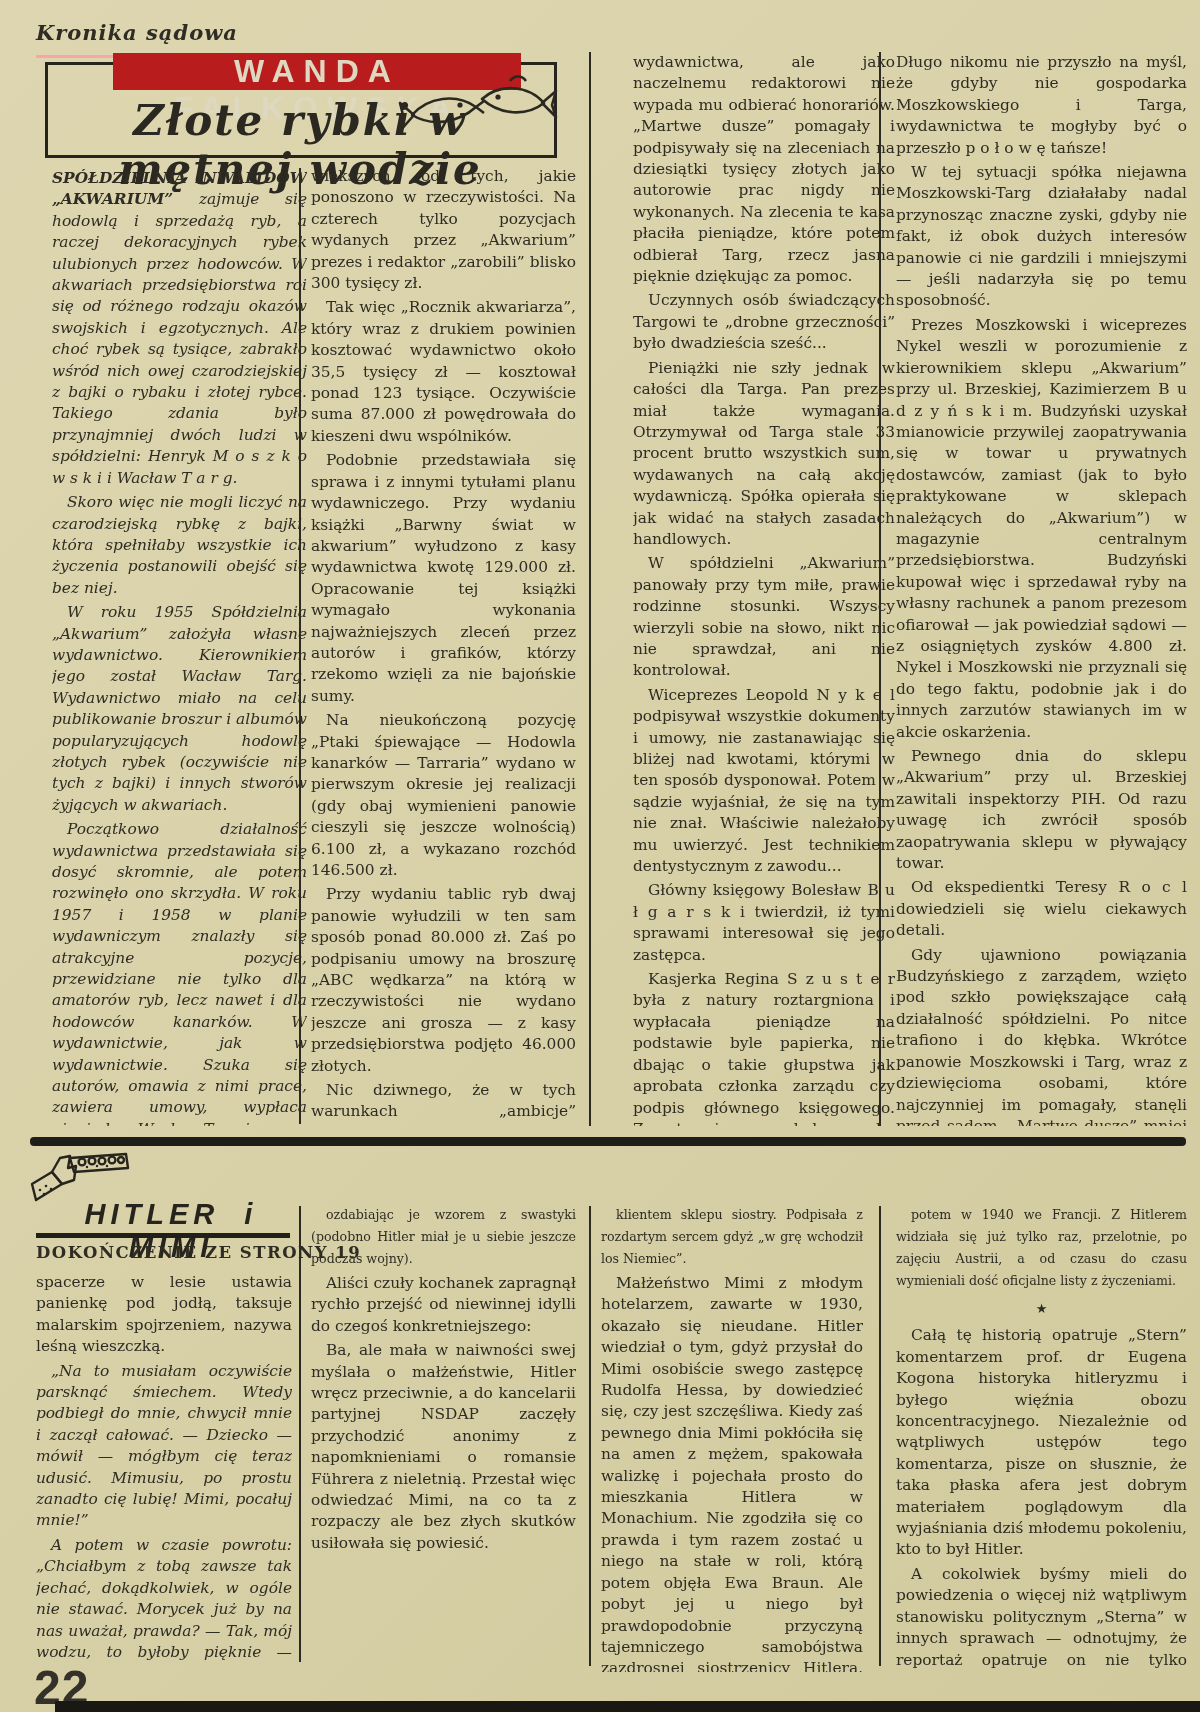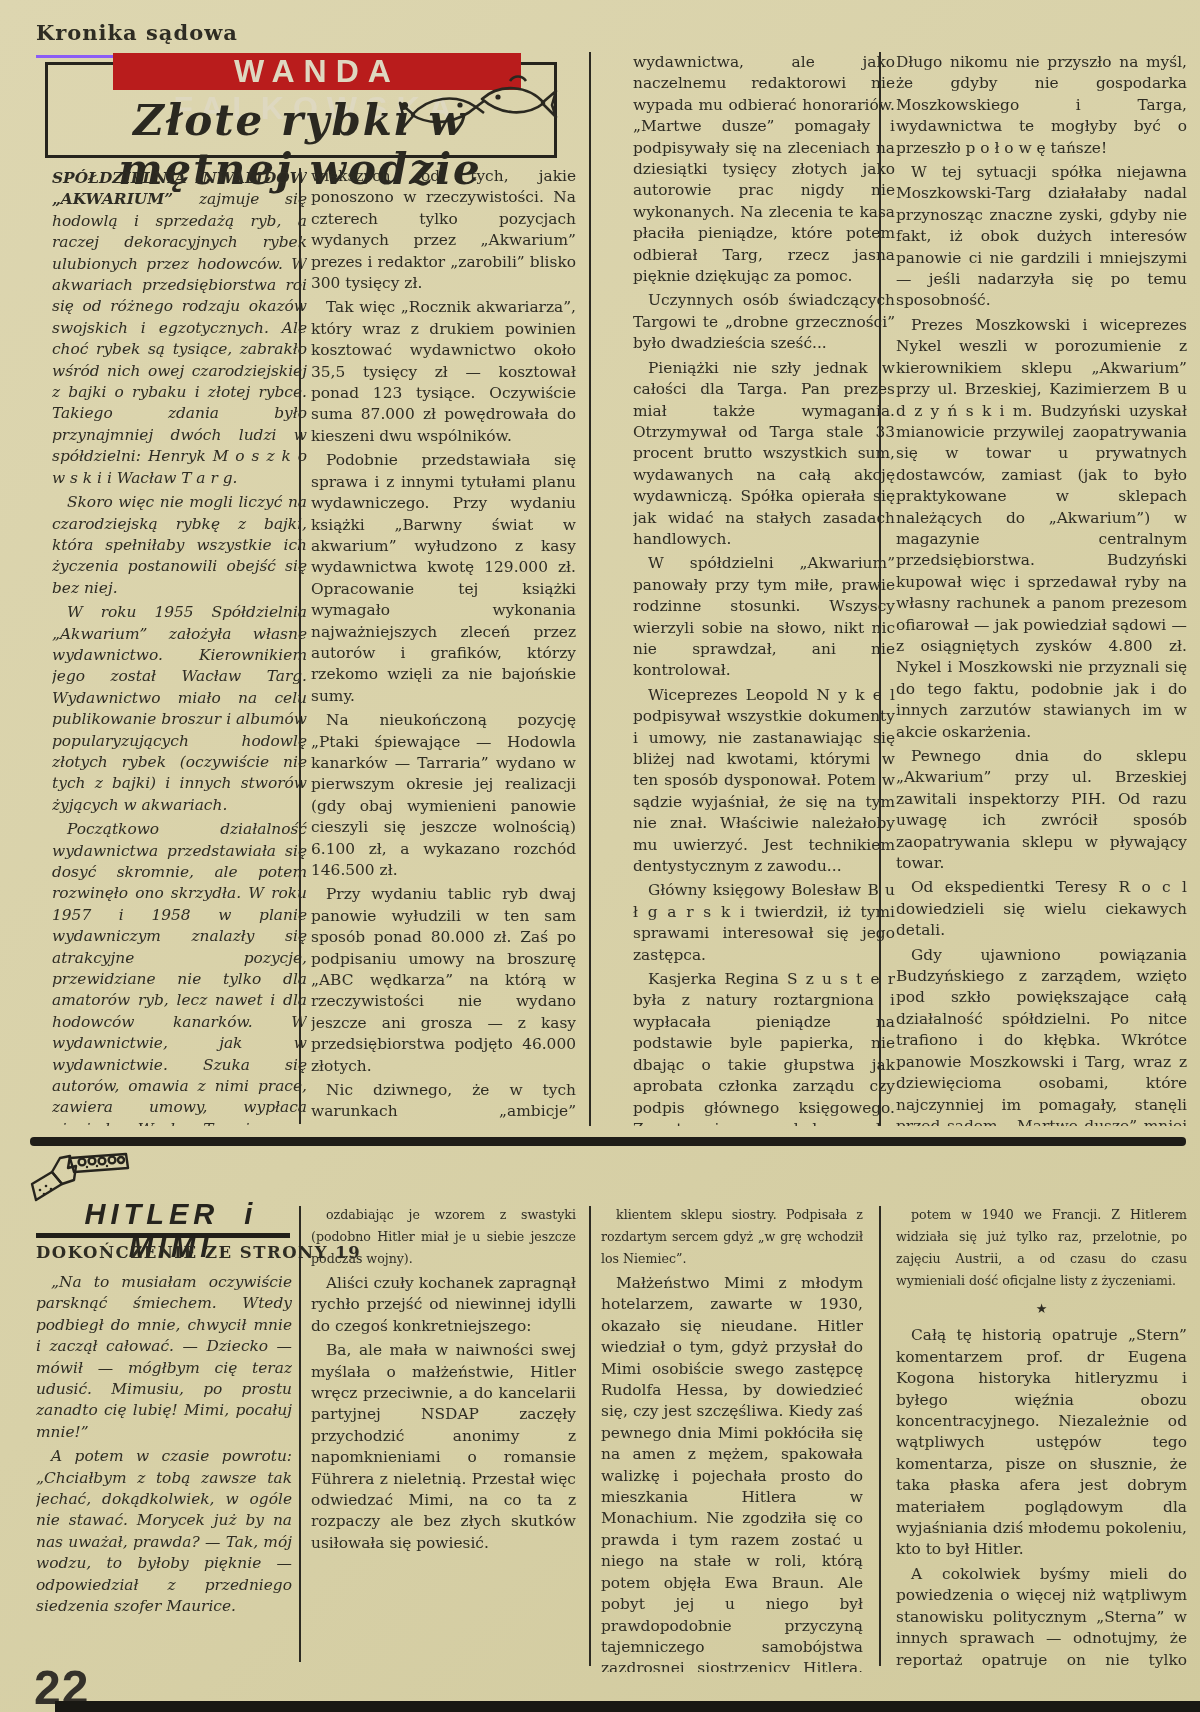--- a/index.html
+++ b/index.html
@@ -1,22 +1,22 @@
 <!DOCTYPE html>
 <html lang="pl"><head>
 <meta charset="utf-8">
 <style>
   html,body{margin:0;padding:0;}
   body{width:1200px;height:1712px;position:relative;overflow:hidden;
        background:linear-gradient(135deg,#ddd6b0 0%,#d8d1a8 50%,#d1ca9e 100%);
        font-family:"DejaVu Serif", serif;color:#2e2c23;}
   .abs{position:absolute;}
   
-  .kicker{left:36px;top:20px;font-size:21px;font-weight:bold;
-          border-bottom:3px solid #8b5cf6;padding-bottom:10px;letter-spacing:1px;}
+  .kicker{left:36px;top:20px;font-size:21px;font-weight:bold;font-style:italic;
+          border-bottom:3px solid #fca5a5;padding-bottom:10px;letter-spacing:1px;}
   
   .hbox{left:45px;top:62px;width:506px;height:90px;border:3px solid #26241d;}
   .authorbar{left:113px;top:53px;width:408px;height:37px;background:#b91c1c;
              color:#ded8c0;font-family:"Liberation Sans",sans-serif;font-weight:bold;
              font-size:32px;letter-spacing:9px;text-align:center;line-height:37px;}
   .headline{left:60px;top:96px;width:480px;text-align:center;font-style:italic;
             font-weight:bold;font-size:42px;letter-spacing:2px;color:#2a2820;
             font-family:"DejaVu Serif",serif;}
   
   .col{font-size:15.4px;line-height:21.4px;text-align:justify;overflow:hidden;}
@@ -122,20 +122,21 @@
     <circle cx="67" cy="16" r="1.2" fill="#26241d" stroke="none"></circle>
     <circle cx="77" cy="16" r="1.2" fill="#26241d" stroke="none"></circle>
   </svg>
 </div>
 
 <div class="abs btitle">HITLER i MIMI</div>
 <div class="abs btitle-bar"></div>
 <div class="abs cont">DOKOŃCZENIE ZE STRONY 19</div>
 
 <div class="abs col" style="left:36px;top:1272px;width:256px;height:392px;">
+    <p class="para s-lead">spacerze w lesie ustawia panienkę pod jodłą, taksuje malarskim spojrzeniem, nazywa leśną wieszczką.</p>
     <p class="para s-italic">„Na to musiałam oczywiście parsknąć śmiechem. Wtedy podbiegł do mnie, chwycił mnie i zaczął całować. — Dziecko — mówił — mógłbym cię teraz udusić. Mimusiu, po prostu zanadto cię lubię! Mimi, pocałuj mnie!”</p>
     <p class="para s-italic">A potem w czasie powrotu: „Chciałbym z tobą zawsze tak jechać, dokądkolwiek, w ogóle nie stawać. Morycek już by na nas uważał, prawda? — Tak, mój wodzu, to byłoby pięknie — odpowiedział z przedniego siedzenia szofer Maurice.</p>
   </div>
 <div class="abs col" style="left:311px;top:1204px;width:265px;height:462px;">
     <p class="para s-small">ozdabiając je wzorem z swastyki (podobno Hitler miał je u siebie jeszcze podczas wojny).</p>
     <p class="para s-normal">Aliści czuły kochanek zapragnął rychło przejść od niewinnej idylli do czegoś konkretniejszego:</p>
     <p class="para s-normal">Ba, ale mała w naiwności swej myślała o małżeństwie, Hitler wręcz przeciwnie, a do kancelarii partyjnej NSDAP zaczęły przychodzić anonimy z napomknieniami o romansie Führera z nieletnią. Przestał więc odwiedzać Mimi, na co ta z rozpaczy ale bez złych skutków usiłowała się powiesić.</p>
   </div>
 <div class="abs col" style="left:601px;top:1204px;width:262px;height:468px;">
     <p class="para s-small">klientem sklepu siostry. Podpisała z rozdartym sercem gdyż „w grę wchodził los Niemiec”.</p>

